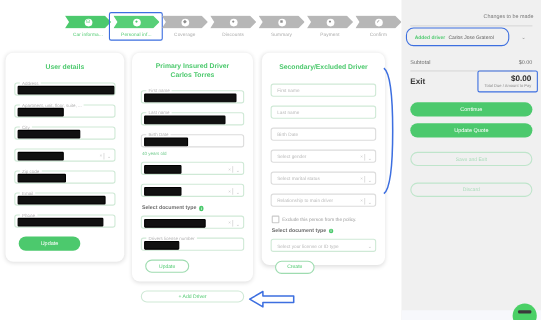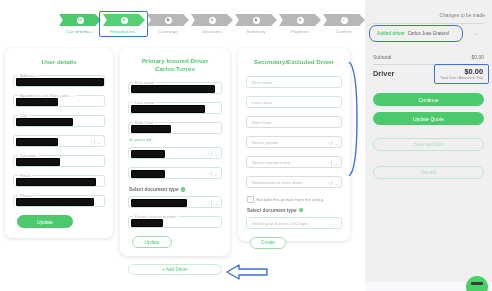--- a/index.html
+++ b/index.html
@@ -414,21 +414,21 @@
       <span id="chg-name">Carlos Jose Graterol</span>
       <span id="chg-caret">⌄</span>
     </div>
     <div id="chg-hl"></div>
 
     <div id="sub-row">
       <span>Subtotal</span>
       <span>$0.00</span>
     </div>
     <div id="tot-rule"></div>
-    <div id="tot-label">Driver</div>
+    <div id="tot-label">Exit</div>
     <div id="tot-val">
       <div id="tot-amount">$0.00</div>
       <div id="tot-sub">Total Due / Amount to Pay</div>
     </div>
     <div id="tot-hl"></div>
 
     <button class="btn-solid sbtn" id="btn-continue">Continue</button>
     <button class="btn-solid sbtn" id="btn-updatequote">Update Quote</button>
     <button class="btn-outline sbtn" id="btn-saveexit">Save and Exit</button>
     <button class="btn-outline sbtn" id="btn-discard">Discard</button>

